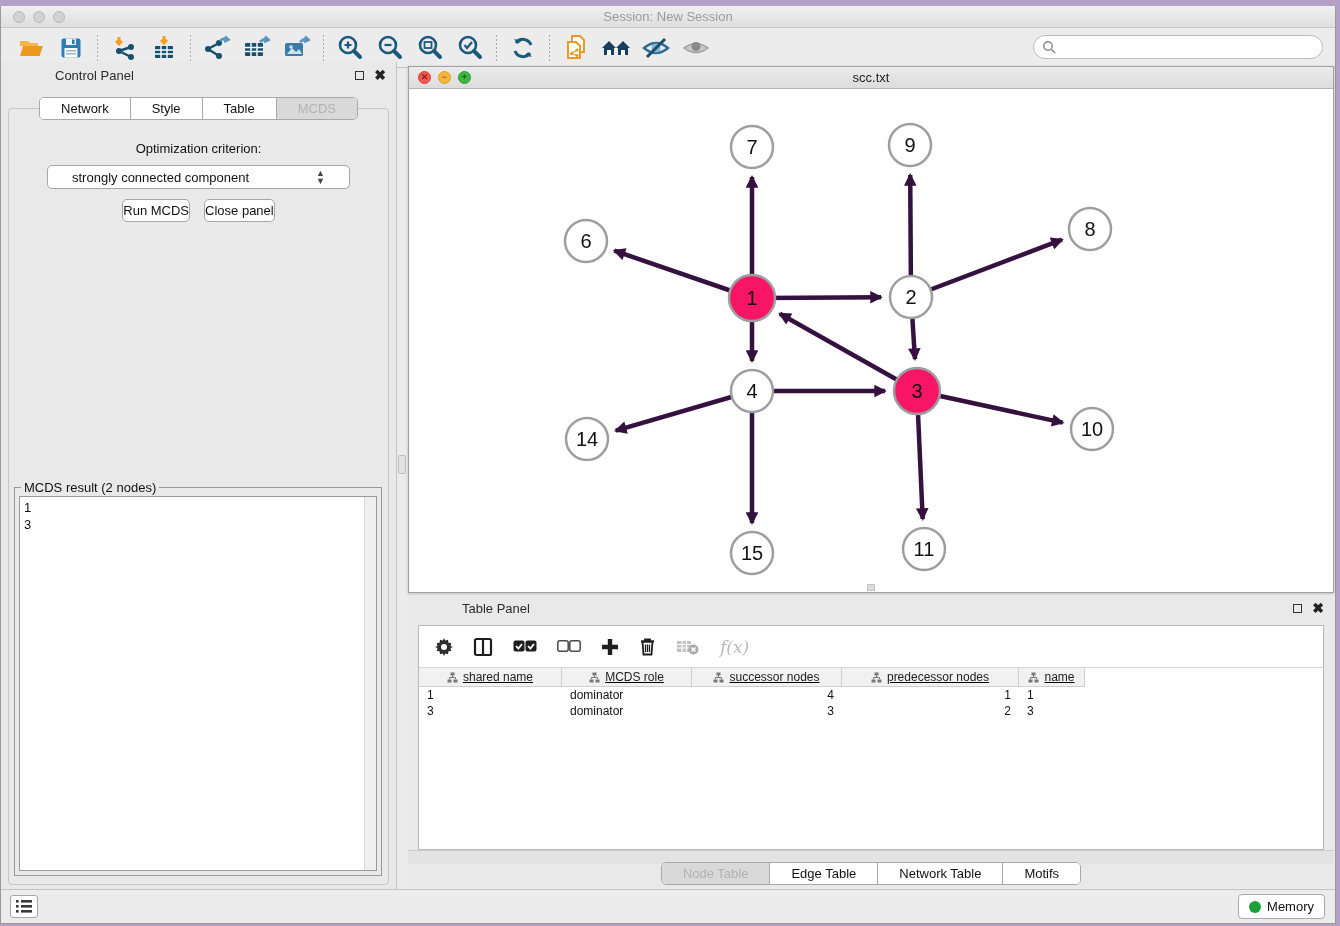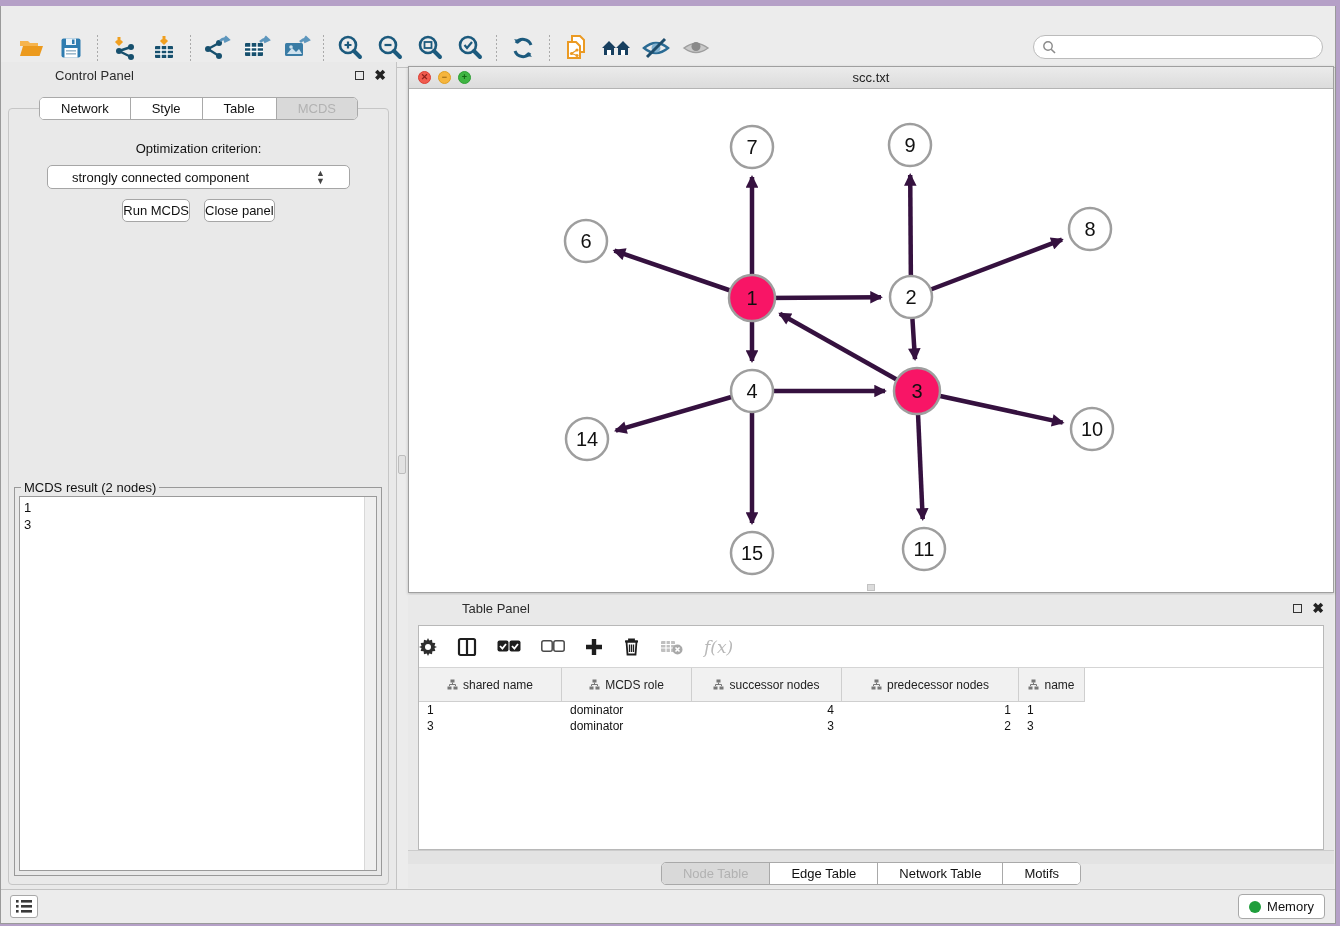--- a/index.html
+++ b/index.html
@@ -89,24 +89,24 @@
     width:8px; height:7px; background:#dcdcdc; border:1px solid #c2c2c2; }
   .divider-handle { position:absolute; top:449px; left:397px; width:8px; height:19px;
     background:#e2e2e2; border:1px solid #bdbdbd; border-radius:2px; }
 
   
   .table-panel { position:absolute; top:589px; left:407px; width:926px; height:293px;
     background:#e9e9e9; }
   .table-box { position:absolute; top:30px; left:10px; right:10px; bottom:38px;
     background:#fff; border:1px solid #b8b8b8; }
   .tbl-toolbar { height:42px; display:flex; align-items:center; gap:20px;
-    border-bottom:1px solid #d5d5d5; }
+    padding-left:16px; border-bottom:1px solid #d5d5d5; }
   .tbl-tool { display:flex; align-items:center; justify-content:center; }
   .fx { font-family:"DejaVu Serif", serif; font-style:italic; font-size:17px; color:#b8b8b8; }
-  .tbl-header { display:flex; height:34px; }
+  .tbl-header { display:flex; height:19px;text-decoration:underline; }
   .th-cell { background:#f1f1f1; border-right:1px solid #cfcfcf; border-bottom:1px solid #cfcfcf;
     font-size:12px; color:#222; display:flex; align-items:center; justify-content:center; gap:5px; }
   .tbl-row { display:flex; height:16px; }
   .td-cell { font-size:12px; color:#111; padding:0 8px; line-height:16px;
     overflow:hidden; white-space:nowrap; }
   .tbl-footer-strip { position:absolute; left:0; right:0; bottom:24px; height:14px;
     background:#e3e3e3; border-top:1px solid #cccccc; }
   .tbl-tabs { position:absolute; left:0; right:0; bottom:3px; text-align:center; }
 
   
@@ -118,20 +118,28 @@
   .memory-btn { position:absolute; right:10px; top:4px; height:25px;
     background:#fff; border:1px solid #a8a8a8; border-radius:4px;
     display:flex; align-items:center; gap:6px; padding:2px 10px; font-size:13px; color:#111; }
   .mem-dot { width:12px; height:12px; border-radius:50%; }
 </style>
 </head>
 <body>
 
 <div id="window">
 
+  <div class="titlebar">
+    <div class="dots">
+      <span class="dot"></span>
+      <span class="dot"></span>
+      <span class="dot"></span>
+    </div>
+    <div class="wtitle">Session: New Session</div>
+  </div>
 
   <div class="toolbar">
     <div class="tbtn">
       <svg width="28" height="24" viewBox="0 0 28 24">
           <path d="M3 5h8l2 2h8v3H3z" fill="#f6b44d"></path>
           <path d="M3 20 L6 10 H26 L22.5 20 Z" fill="#ec9a1d"></path>
         </svg>
     </div>
     <div class="tbtn">
       <svg width="24" height="24" viewBox="0 0 24 24">

